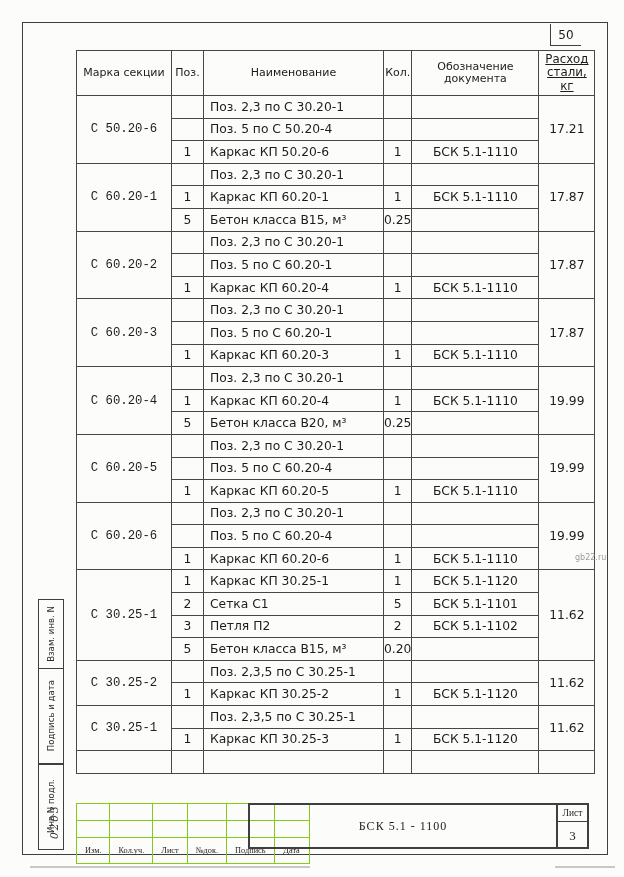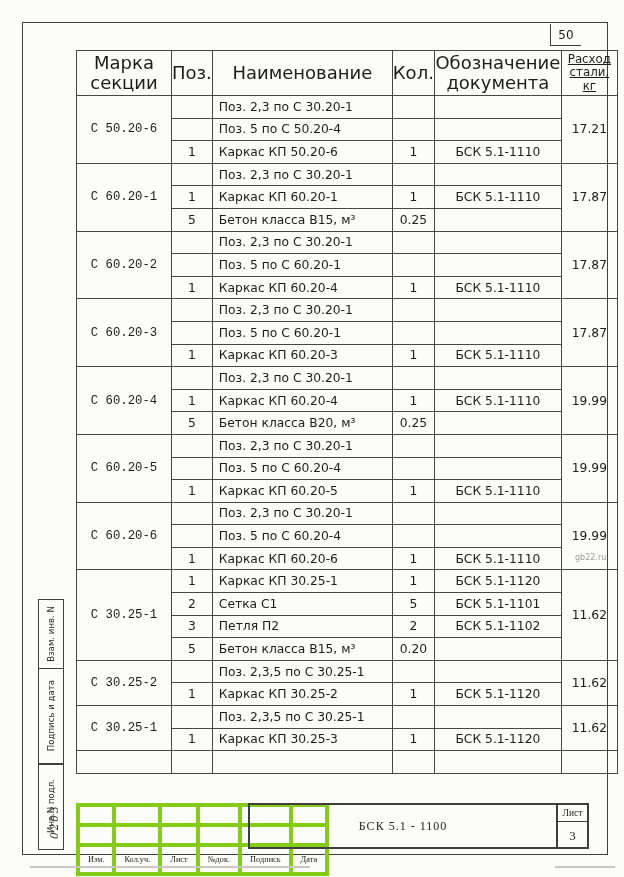--- a/index.html
+++ b/index.html
@@ -23,21 +23,21 @@
   
   .spec-table {
     position:absolute; left:76px; top:50px;
     border-collapse:collapse; table-layout:fixed;
   }
   .spec-table th, .spec-table td {
     border:1px solid #474747; font-weight:normal; overflow:hidden;
     padding:0; vertical-align:middle;
   }
   .spec-table thead tr { height:45px; }
-  .spec-table thead th { font-size:18px; line-height:1.12; text-align:center; }
+  .spec-table thead th { font-size:11px; line-height:1.12; text-align:center; }
   .spec-table tbody tr { height:22.6px; }
   .spec-table tbody td { font-size:12.3px; }
   .c-mark  { text-align:center;font-family:Liberation Mono, monospace; }
   .c-pos   { text-align:center; }
   .c-name  { text-align:left; padding:0 0 0 6px !important; white-space:nowrap;margin-top:33px; }
   .c-qty   { text-align:center; }
   .c-doc   { text-align:center; }
   .c-steel { text-align:center; }
   .th-steel { font-size:11.8px !important;text-decoration:underline; }
   
@@ -55,21 +55,21 @@
   .handwritten {
     position:absolute; left:47px; top:793px; height:46px; width:14px;
     writing-mode:vertical-rl; transform:rotate(180deg);
     font-family:"DejaVu Serif", serif; font-style:italic;
     font-size:10.5px; letter-spacing:2px; color:#333;
     display:flex; align-items:center;
   }
   
   .rev-table { position:absolute; left:76px; top:803px; border-collapse:collapse; }
   .rev-table td {
-    border:4px solid #84cc16; padding:8px; text-align:center;
+    border:1px solid #84cc16; padding:8px; text-align:center;
     font-family:"Liberation Serif", serif; font-size:8.3px; color:#222;
     overflow:hidden; white-space:nowrap;
   }
   .doc-box {
     position:absolute; left:248px; top:803px; width:310px; height:46px;
     border:2px solid #3f3f3f; box-sizing:border-box;
     display:flex; align-items:center; justify-content:center;
     font-family:"Liberation Serif", serif; font-size:12px; letter-spacing:1px;
   }
   .sheet-box {

